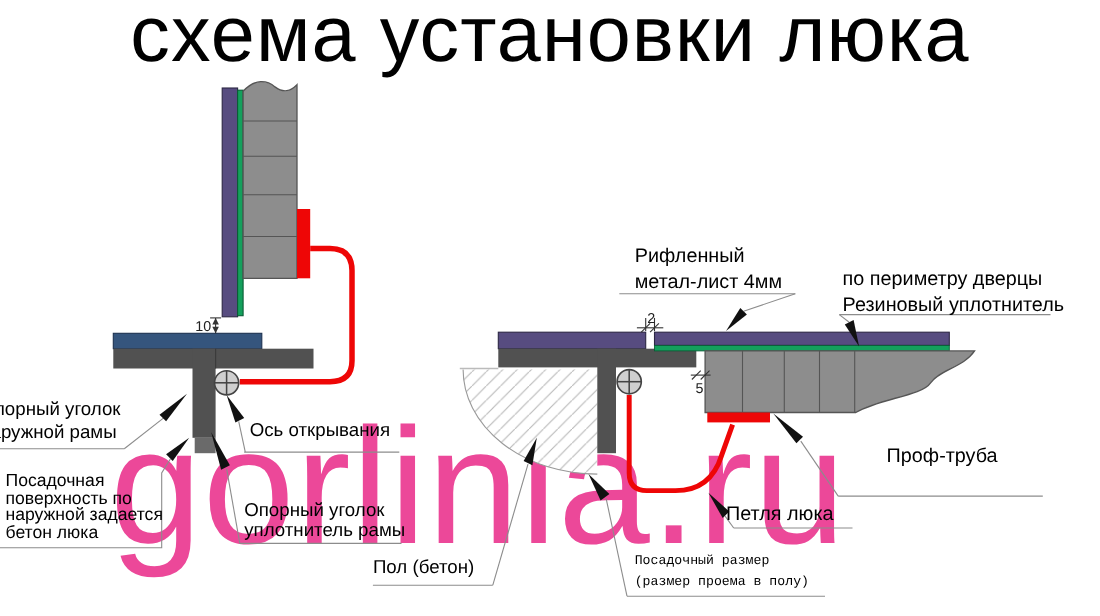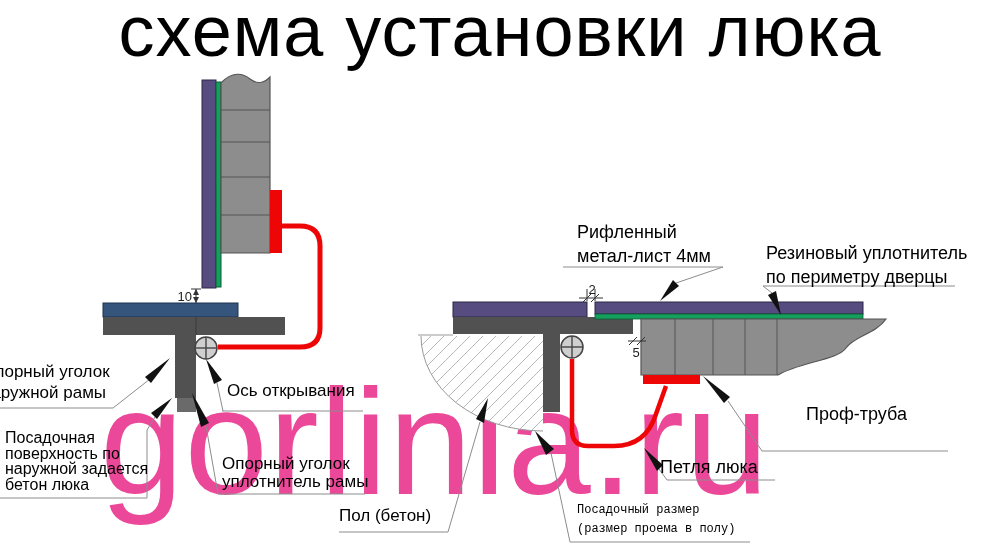--- a/index.html
+++ b/index.html
@@ -173,22 +173,22 @@
   <div class="lbl lbl-l" style="left:339px;top:505px;">
     <div>Пол (бетон)</div>
   </div>
 
   <div class="lbl lbl-r" style="left:577px;top:220px;">
     <div>Рифленный</div>
     <div>метал-лист 4мм</div>
   </div>
 
   <div class="lbl lbl-r" style="left:766px;top:241px;">
+    <div>по периметру дверцы</div>
     <div>Резиновый уплотнитель</div>
-    <div>по периметру дверцы</div>
   </div>
 
   <div class="lbl lbl-r" style="left:766px;top:402px;line-height:25px;margin-left:40px;">
     <div>Проф-труба</div>
   </div>
 
   <div class="lbl lbl-r" style="left:660px;top:455px;">
     <div>Петля люка</div>
   </div>
 

